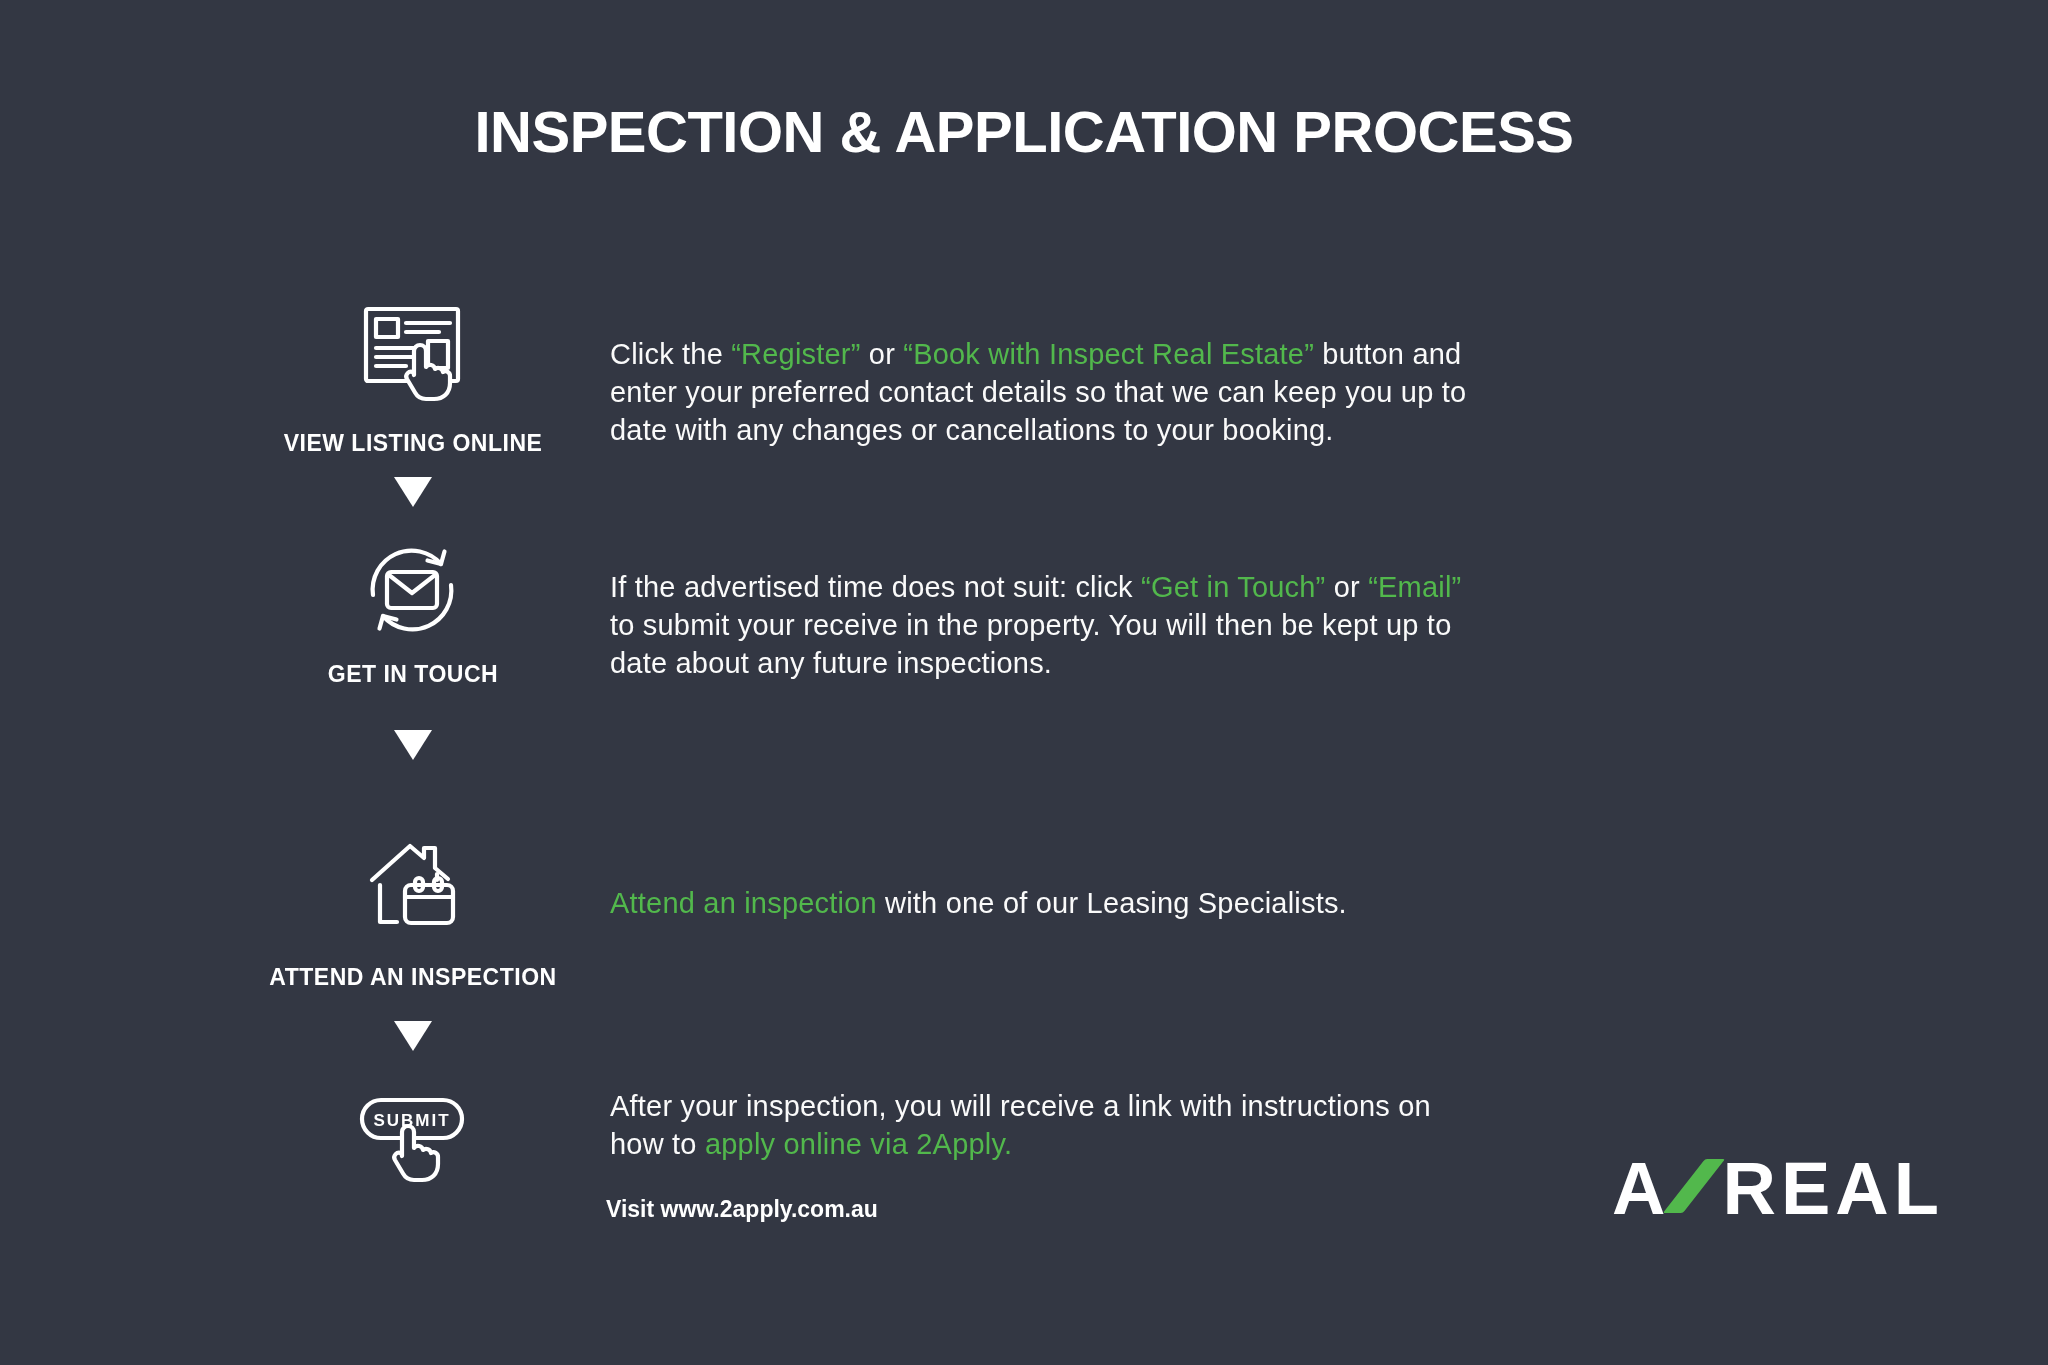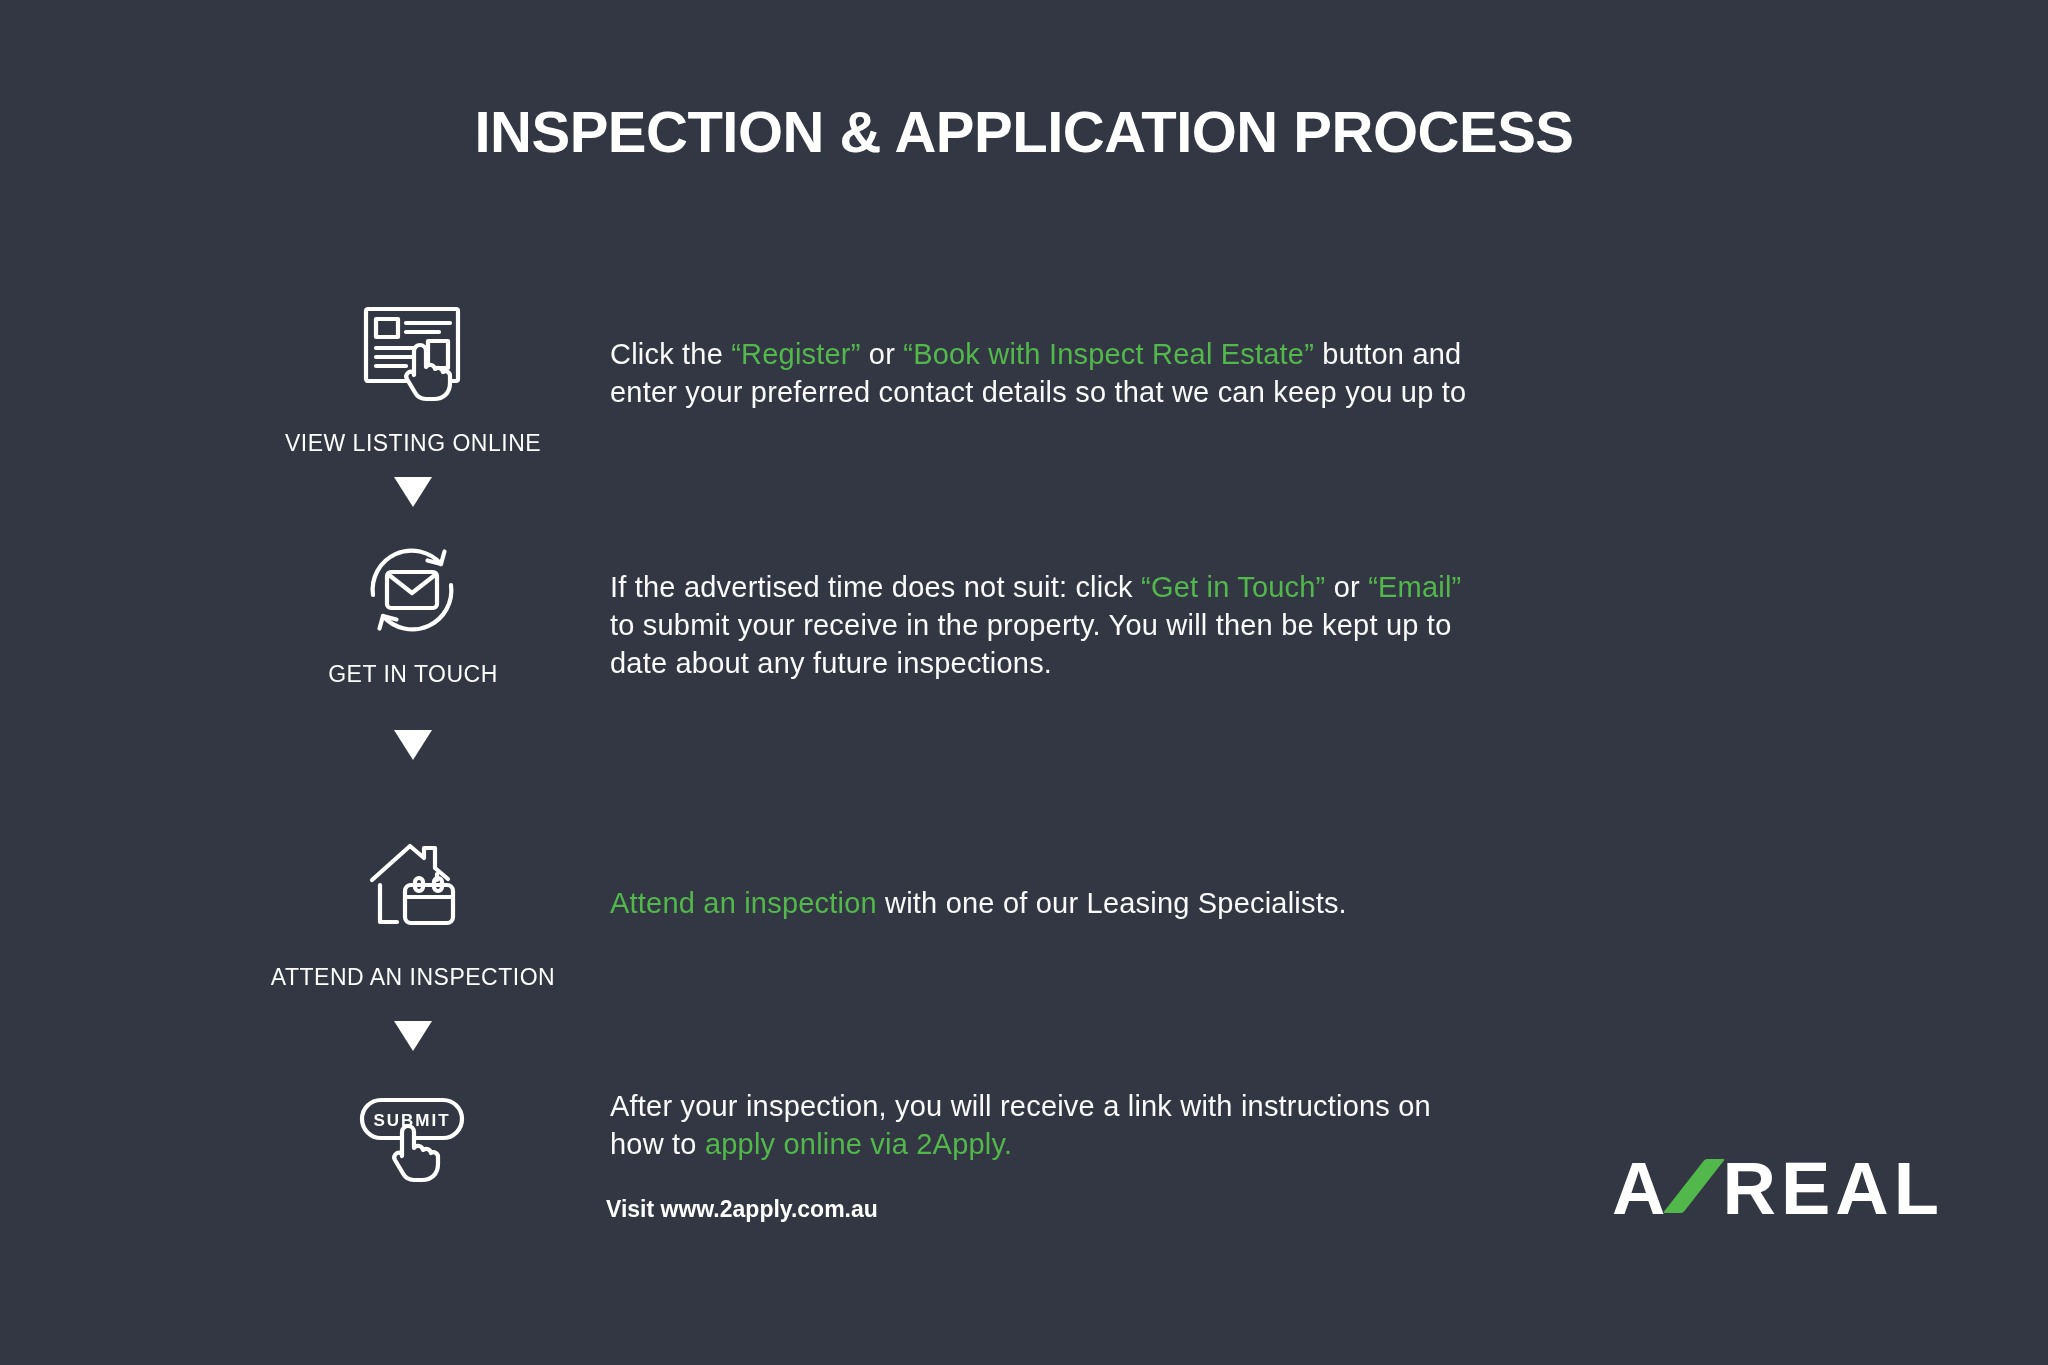--- a/index.html
+++ b/index.html
@@ -21,21 +21,21 @@
     letter-spacing:-0.5px;color:#fff;margin:0;
   }
   .icon{position:absolute;left:360px;width:104px;}
   .icon svg{display:block;overflow:visible;}
   #icon-step1{top:301px;}
   #icon-step2{top:538px;}
   #icon-step3{top:833px;}
   #icon-step4{top:1096px;}
   .step-label{
     position:absolute;left:163px;width:500px;text-align:center;
-    font-size:23px;font-weight:normal;letter-spacing:0.5px;color:#fff;
+    font-size:23px;font-weight:bold;letter-spacing:0.5px;color:#fff;
   }
   #label-step1{top:430px;}
   #label-step2{top:661px;}
   #label-step3{top:964px;}
   #label-step4{top:1216px;}
   .arrow{
     position:absolute;left:394px;width:0;height:0;
     border-left:19px solid transparent;
     border-right:19px solid transparent;
     border-top:30px solid #fff;
@@ -96,21 +96,21 @@
         <line x1="46" y1="31" x2="79" y2="31"></line>
         <line x1="16" y1="47" x2="60" y2="47"></line>
         <line x1="16" y1="56" x2="53" y2="56"></line>
         <line x1="16" y1="65" x2="46" y2="65"></line>
         <rect x="68" y="40" width="20" height="27"></rect>
       </g>
       <use href="#hand" class="hand-use" style="fill:var(--bg)" transform="translate(38,40)"></use>
     </svg>
   </div>
   <div class="step-label" id="label-step1">VIEW LISTING ONLINE</div>
-  <div class="desc" id="desc-step1"><span>Click the </span><span class="green">“Register”</span><span> or </span><span class="green">“Book with Inspect Real Estate”</span><span> button and</span><br><span>enter your preferred contact details so that we can keep you up to</span><br></div>
+  <div class="desc" id="desc-step1"><span>Click the </span><span class="green">“Register”</span><span> or </span><span class="green">“Book with Inspect Real Estate”</span><span> button and</span><br><span>enter your preferred contact details so that we can keep you up to</span><br><span>date with any changes or cancellations to your booking.</span></div>
 
   <div class="arrow" id="arrow-1"></div>
 
   <div class="icon" id="icon-step2">
     <svg width="104" height="104" viewBox="0 0 104 104">
       <g class="ic">
         <path d="M13 57 A39 39 0 0 1 81 26"></path>
         <path d="M81 26 l3.5 -12.5 M81 26 l-13.5 -3.5"></path>
         <path d="M91 47 A39 39 0 0 1 23 78"></path>
         <path d="M23 78 l-3.5 12.5 M23 78 l13.5 3.5"></path>

